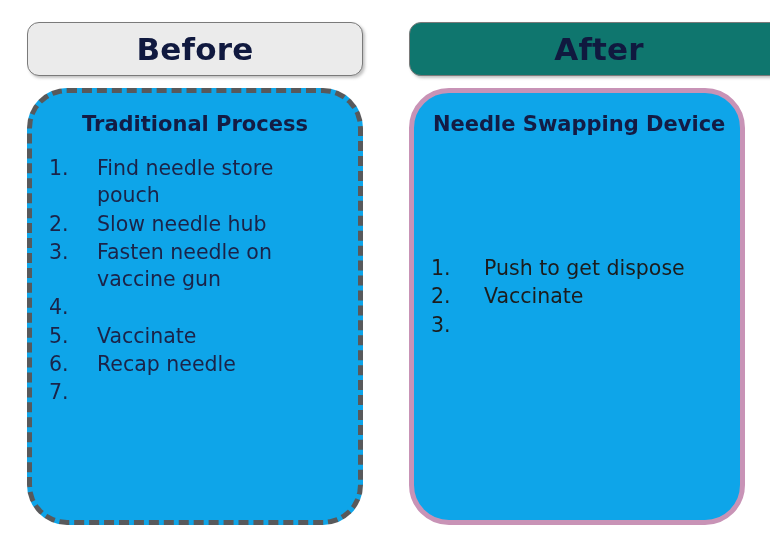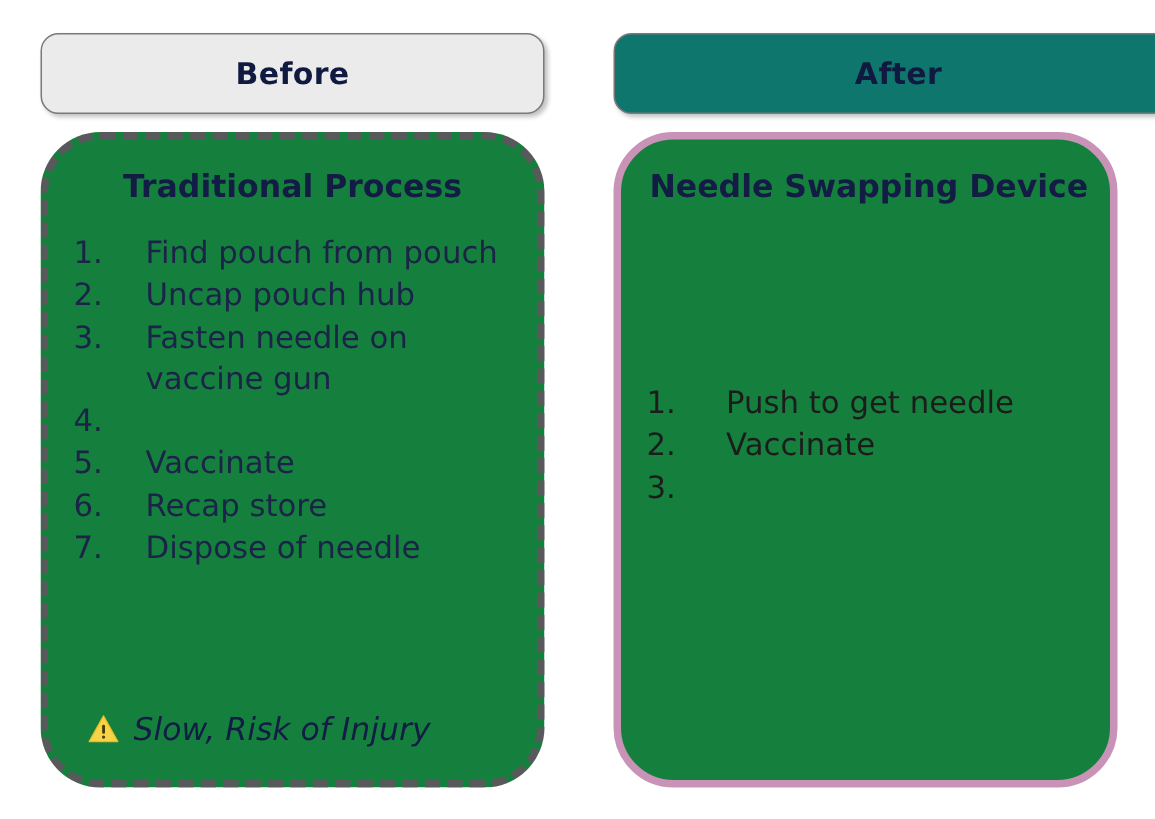--- a/index.html
+++ b/index.html
@@ -29,21 +29,21 @@
     box-sizing: border-box;
     border: 1.5px solid #7a7a7a;
     border-radius: 12px;
     display: flex;
     align-items: center;
     justify-content: center;
     box-shadow: 2px 2px 3px rgba(120,120,120,0.45);
   }
   .header-pill .pill-label {
     font-weight: bold;
-    font-size: 20px;
+    font-size: 31px;
     color: #10193f;
     letter-spacing: 0.2px;
     line-height: 1;
   }
 
   #header-before {
     left: 27px;
     top: 22px;
     width: 336px;
     height: 54px;
@@ -54,21 +54,21 @@
     top: 22px;
     width: 380px;
     height: 54px;
     background: #0f766e;
   }
 
   
   .card {
     position: absolute;
     box-sizing: border-box;
-    background: #15803d;
+    background: #0ea5e9;
   }
 
   #card-before {
     left: 27px;
     top: 88px;
     width: 336px;
     height: 437px;
     border: 5px dashed #58595b;
     border-radius: 40px;
   }
@@ -184,67 +184,56 @@
     <span class="pill-label">After</span>
   </div>
 
   <div class="card" id="card-before">
 
     <div class="card-title" id="title-before">Traditional Process</div>
 
     <ol class="steps" id="steps-before">
         <li>
           <span class="num">1.</span>
-          <span class="txt">Find pouch from pouch</span>
+          <span class="txt">Find needle store pouch</span>
         </li>
         <li>
           <span class="num">2.</span>
-          <span class="txt">Uncap pouch hub</span>
+          <span class="txt">Slow needle hub</span>
         </li>
         <li>
           <span class="num">3.</span>
           <span class="txt">Fasten needle on vaccine gun</span>
         </li>
         <li>
           <span class="num">4.</span>
         </li>
         <li>
           <span class="num">5.</span>
           <span class="txt">Vaccinate</span>
         </li>
         <li>
           <span class="num">6.</span>
-          <span class="txt">Recap store</span>
+          <span class="txt">Recap needle</span>
         </li>
         <li>
           <span class="num">7.</span>
-          <span class="txt">Dispose of needle</span>
         </li>
       </ol>
 
-    <div class="footnote" id="footnote-before">
-      <span class="fn-icon icon-warning">
-        <svg width="22" height="22" viewBox="0 0 22 22">
-          <path d="M11 2.2 L20.6 19.4 L1.4 19.4 Z" fill="#f8d247" stroke="#e8bc22" stroke-width="0.8" stroke-linejoin="round"></path>
-          <rect x="10.1" y="8.2" width="1.9" height="6.0" rx="0.9" fill="#4a3a05"></rect>
-          <circle cx="11.05" cy="16.4" r="1.05" fill="#4a3a05"></circle>
-        </svg>
-      </span>
-      <span class="fn-label">Slow, Risk of Injury</span>
-    </div>
   </div>
 
   <div class="card" id="card-after">
 
     <div class="card-title" id="title-after">Needle Swapping Device</div>
 
     <ol class="steps" id="steps-after">
         <li>
           <span class="num">1.</span>
-          <span class="txt">Push to get needle</span>
+          <span class="txt">Push to get dispose</span>
         </li>
         <li>
           <span class="num">2.</span>
           <span class="txt">Vaccinate</span>
         </li>
         <li>
           <span class="num">3.</span>
         </li>
       </ol>
 

